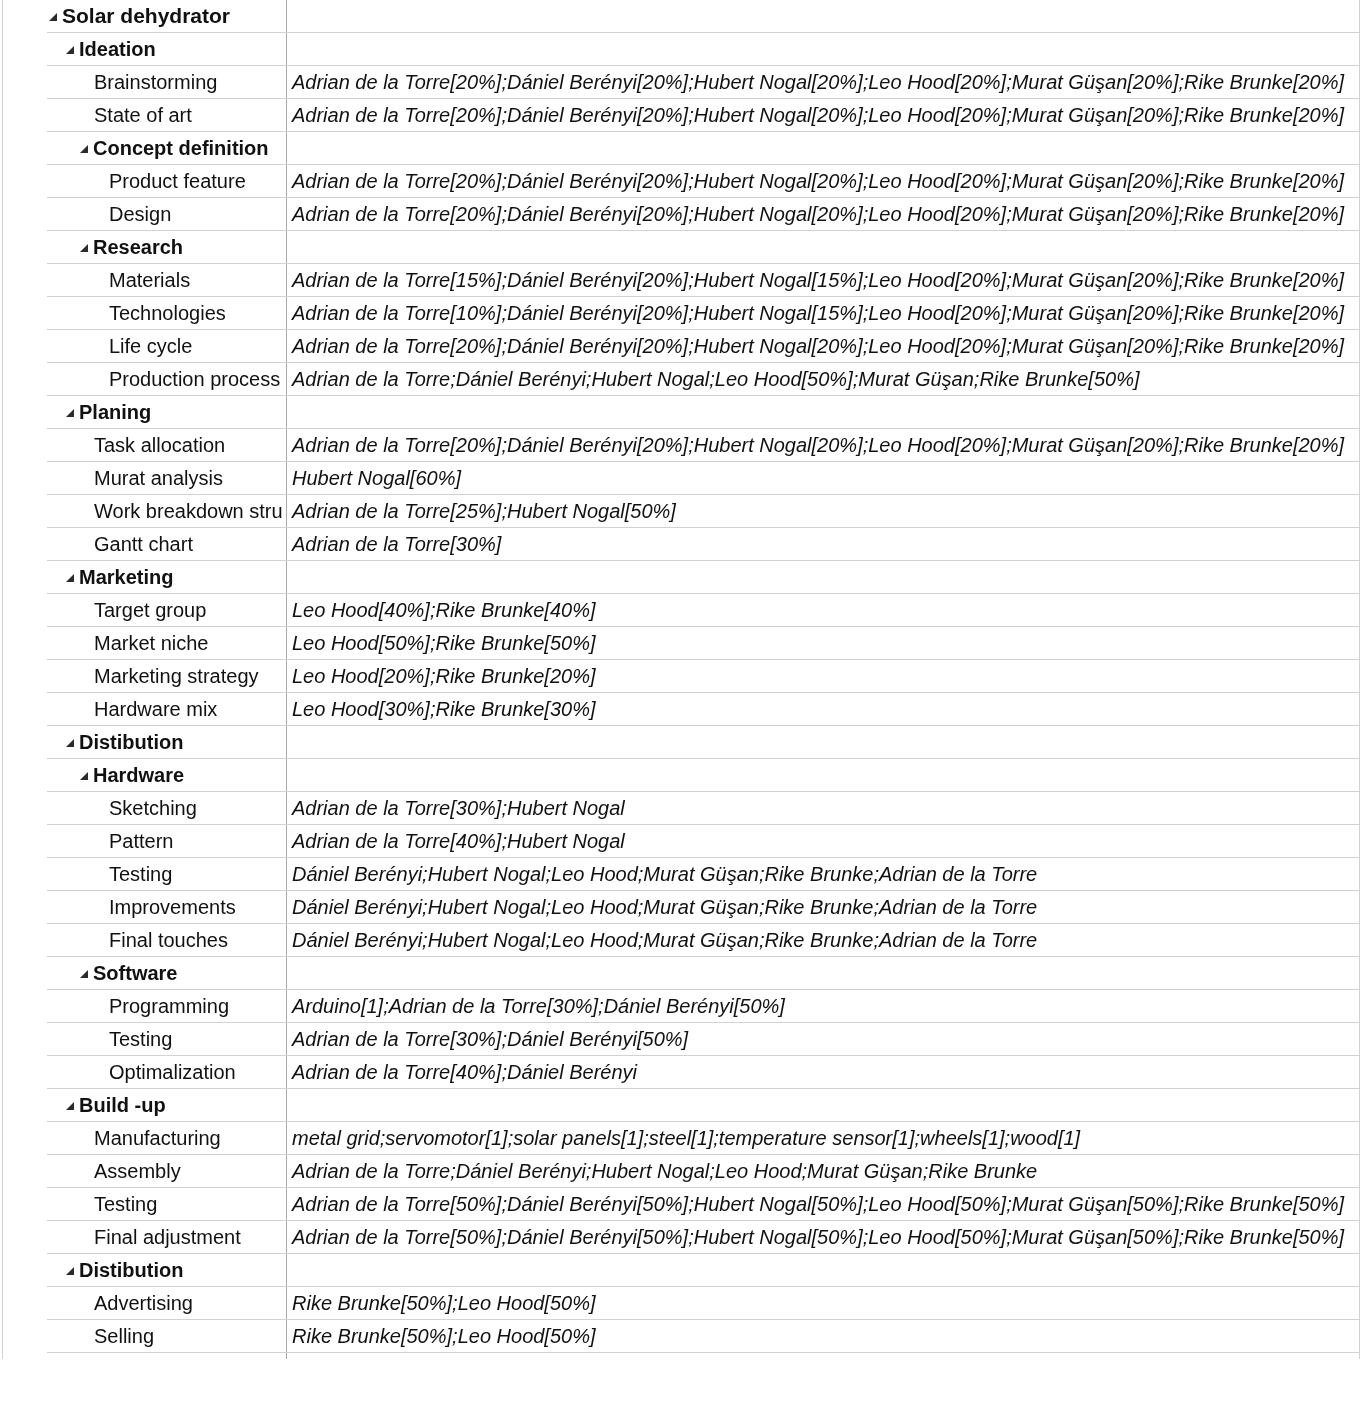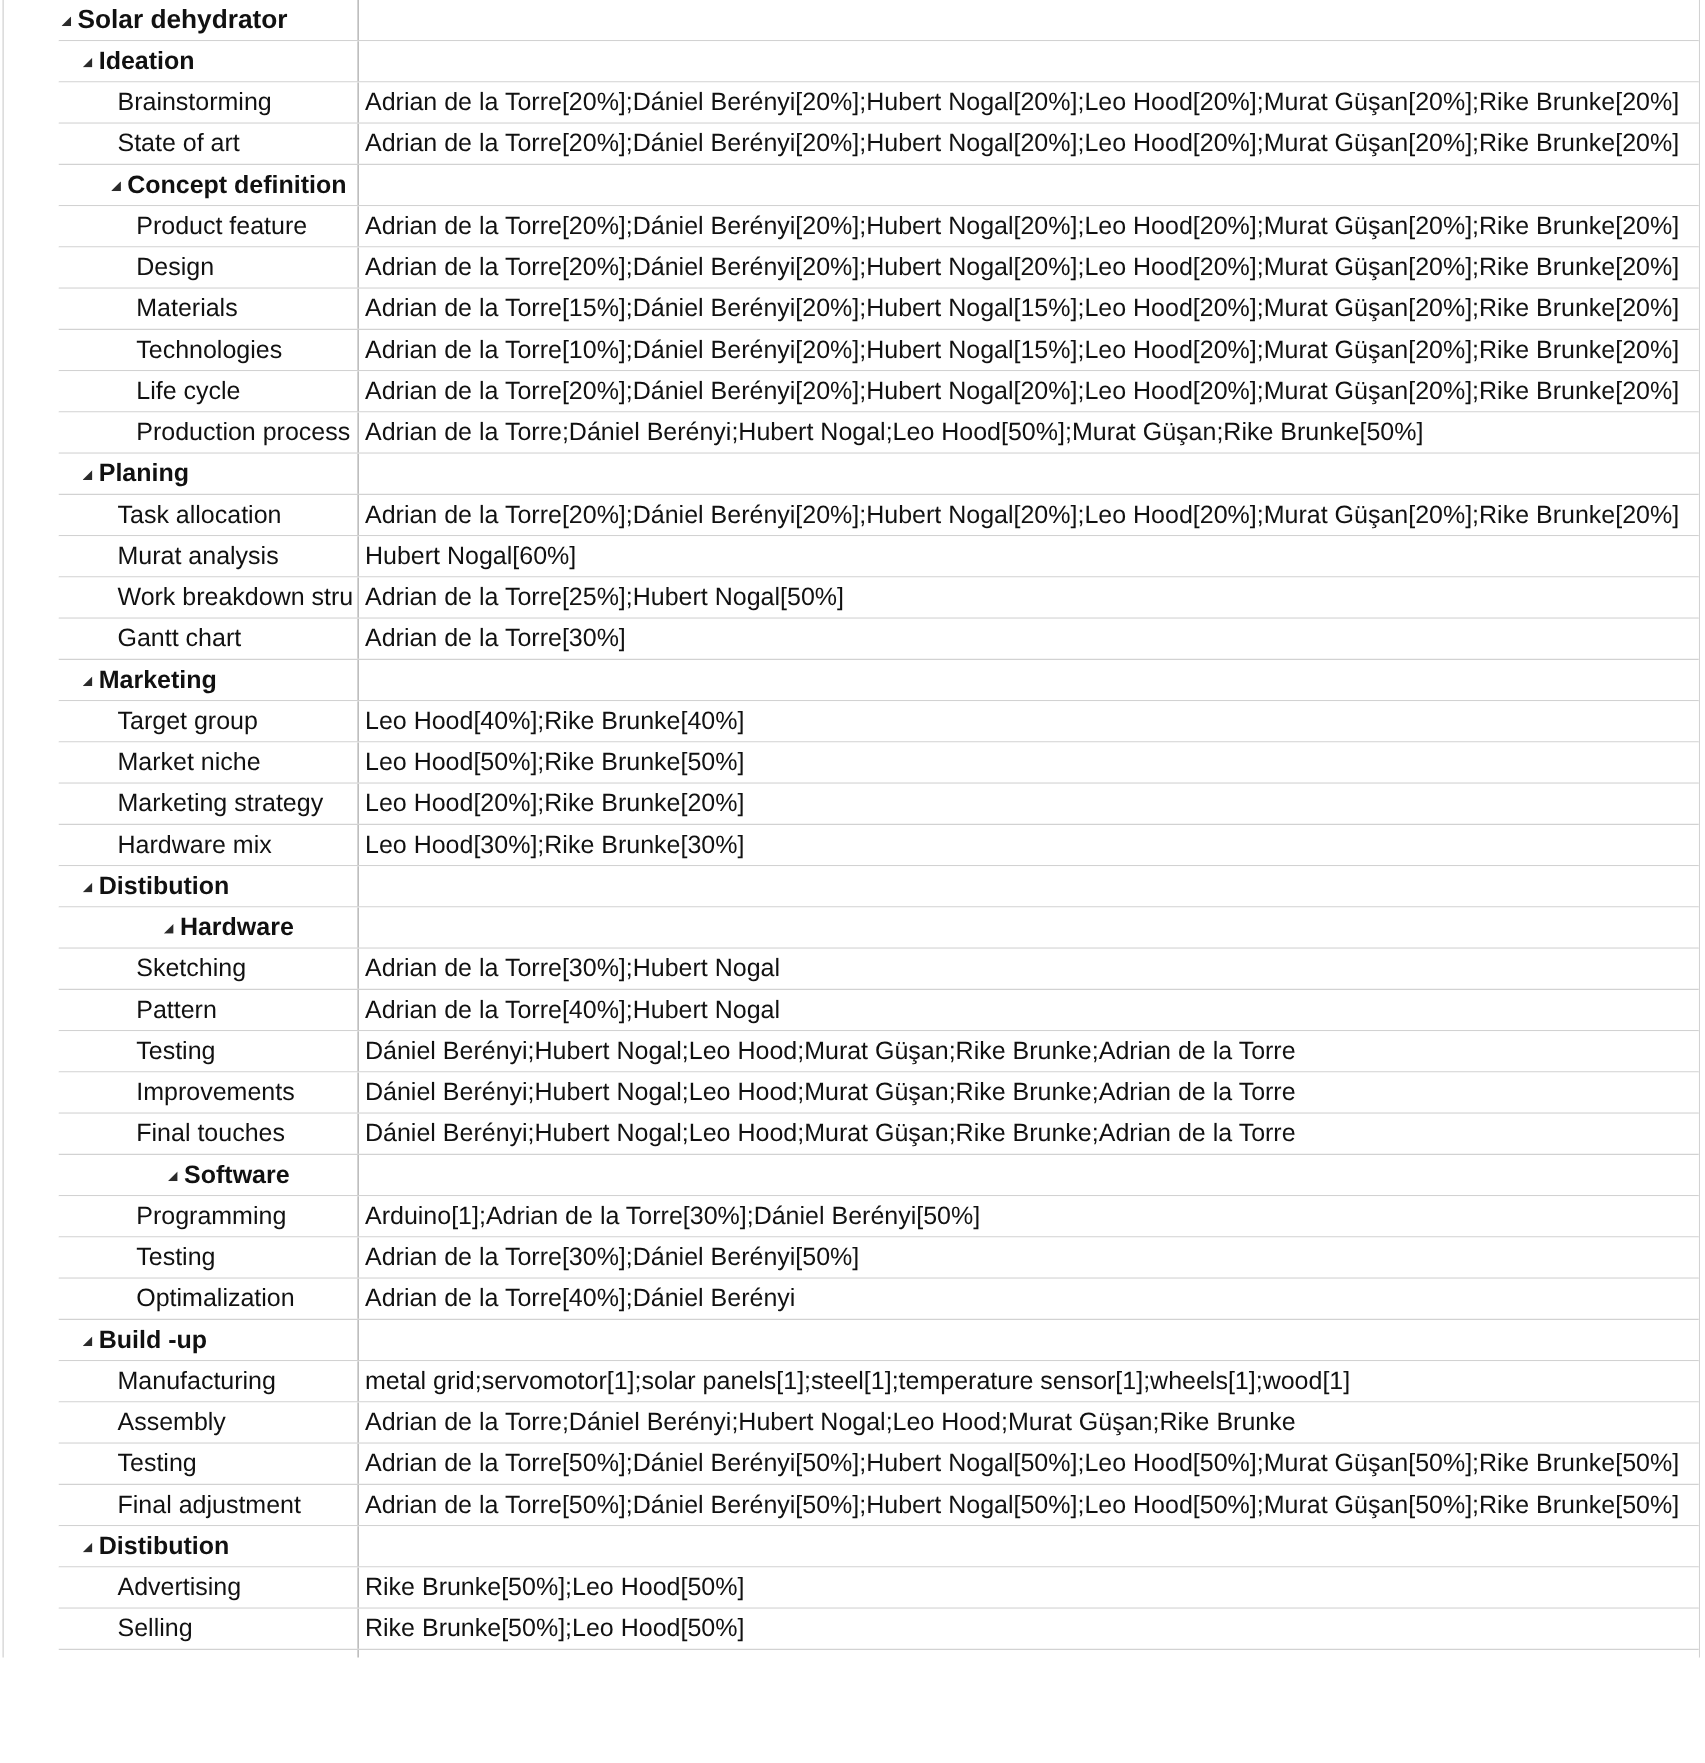--- a/index.html
+++ b/index.html
@@ -41,35 +41,36 @@
   }
   .task{
     width:240px;
     flex:none;
     border-right:1px solid var(--grid-v);
     font-size:20px;
   }
   .task.summary{font-weight:bold;}
   .task.lv0{padding-left:2px;font-size:21px;}
   .task.lv1{padding-left:19px;text-align:right;}
-  .task.lv2.summary{padding-left:33px;justify-content:center;}
+  .task.lv2.summary{padding-left:33px;}
   .task.lv2.leaf{padding-left:47px;}
   .task.lv3{padding-left:62px;align-items:center;}
   .tri{
     flex:none;
     width:8px;height:8px;
     margin-right:5px;
     margin-top:2px;
     background:#2b2b2b;
     clip-path:polygon(100% 0, 100% 100%, 0 100%);
   }
   .res{
     flex:1;
     padding-left:5px;
     font-size:20px;
+    font-style:italic;
   }
   .stub{
     display:flex;
     height:6px;
     border-bottom:none;
   }
   .stub .task{border-right:1px solid var(--grid-v);}
 </style>
 </head>
 <body>
@@ -125,20 +126,27 @@
   </div>
 
   <div class="row">
     <div class="cell task lv3 leaf">
 
       <span class="label">Design</span>
     </div>
     <div class="cell res">Adrian de la Torre[20%];Dániel Berényi[20%];Hubert Nogal[20%];Leo Hood[20%];Murat Güşan[20%];Rike Brunke[20%]</div>
   </div>
 
+  <div class="row">
+    <div class="cell task lv2 summary">
+      <span class="tri"></span>
+      <span class="label">Research</span>
+    </div>
+    <div class="cell res"></div>
+  </div>
 
   <div class="row">
     <div class="cell task lv3 leaf">
 
       <span class="label">Materials</span>
     </div>
     <div class="cell res">Adrian de la Torre[15%];Dániel Berényi[20%];Hubert Nogal[15%];Leo Hood[20%];Murat Güşan[20%];Rike Brunke[20%]</div>
   </div>
 
   <div class="row">

